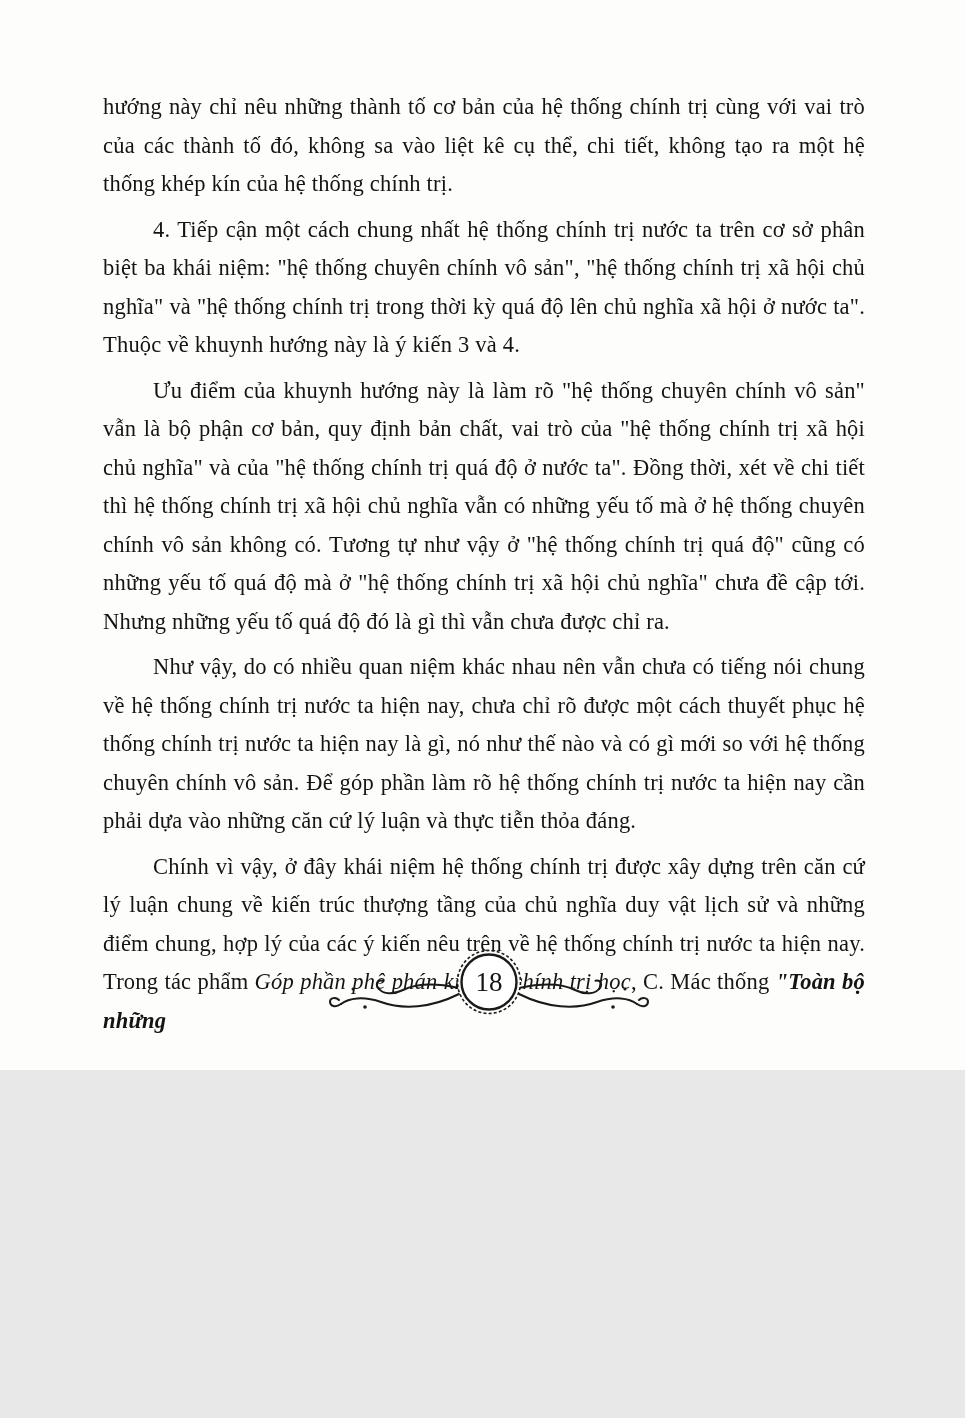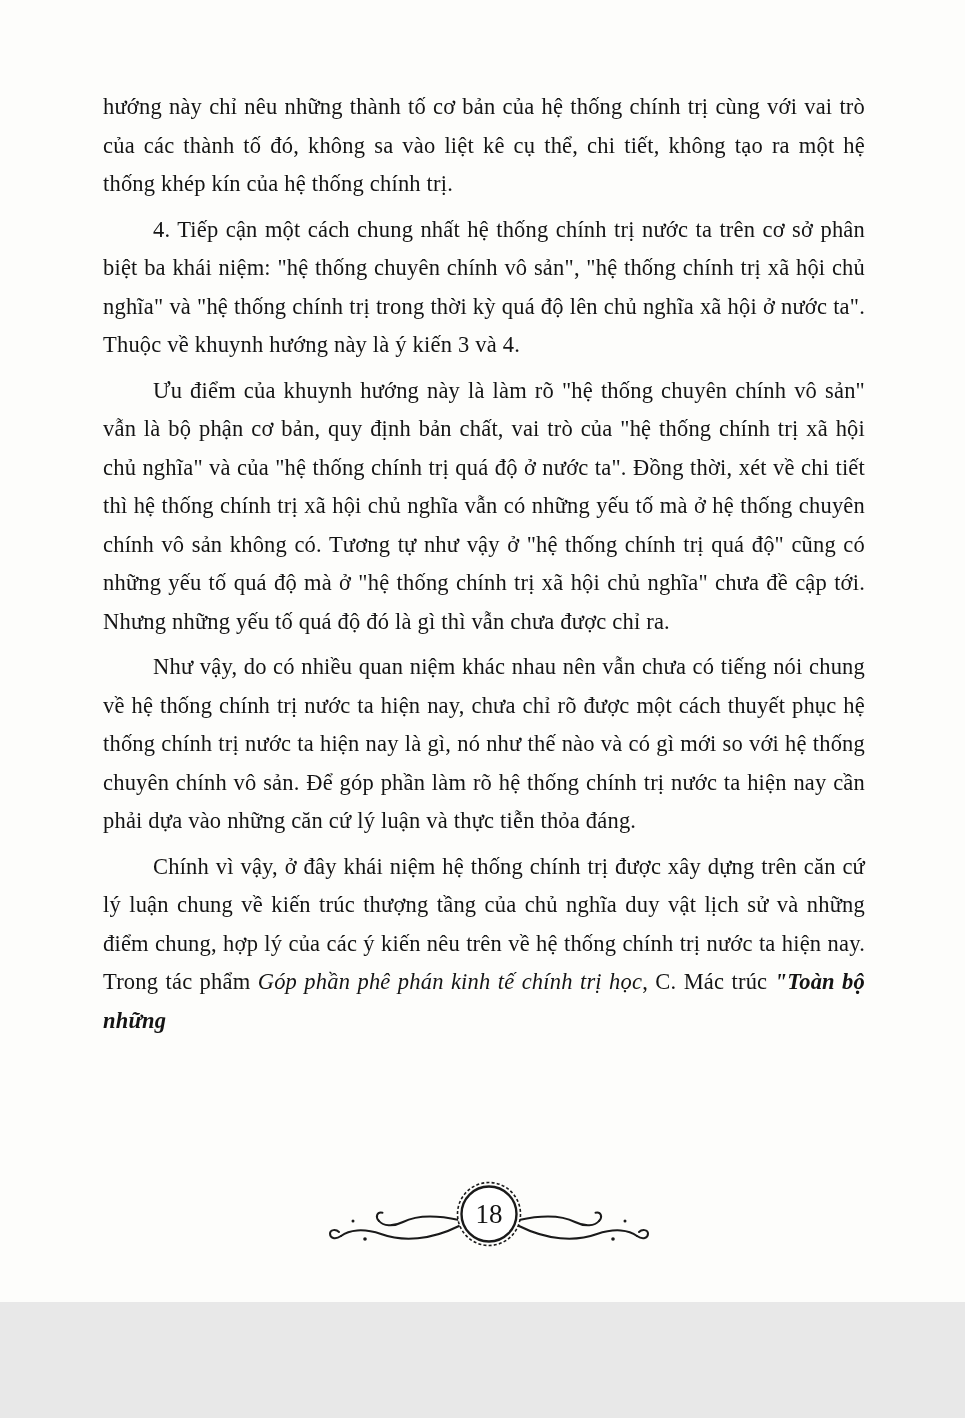--- a/index.html
+++ b/index.html
@@ -3,21 +3,21 @@
 <meta charset="utf-8">
 <style>
   html, body {
     margin: 0;
     padding: 0;
     background: #e8e8e8;
   }
   .page {
     position: relative;
     width: 965px;
-    height: 1302px;
+    height: 1070px;
     margin: 0 auto;
     background: #fdfdfb;
     font-family: "Liberation Serif", "DejaVu Serif", serif;
     color: #141414;
     overflow: hidden;
   }
   .text-block {
     position: absolute;
     left: 103px;
     top: 88px;
@@ -62,21 +62,21 @@
 </head>
 <body>
 
 <div class="page">
 
   <div class="text-block">
     <p class="para no-indent">hướng này chỉ nêu những thành tố cơ bản của hệ thống chính trị cùng với vai trò của các thành tố đó, không sa vào liệt kê cụ thể, chi tiết, không tạo ra một hệ thống khép kín của hệ thống chính trị.</p>
     <p class="para">4. Tiếp cận một cách chung nhất hệ thống chính trị nước ta trên cơ sở phân biệt ba khái niệm: "hệ thống chuyên chính vô sản", "hệ thống chính trị xã hội chủ nghĩa" và "hệ thống chính trị trong thời kỳ quá độ lên chủ nghĩa xã hội ở nước ta". Thuộc về khuynh hướng này là ý kiến 3 và 4.</p>
     <p class="para">Ưu điểm của khuynh hướng này là làm rõ "hệ thống chuyên chính vô sản" vẫn là bộ phận cơ bản, quy định bản chất, vai trò của "hệ thống chính trị xã hội chủ nghĩa" và của "hệ thống chính trị quá độ ở nước ta". Đồng thời, xét về chi tiết thì hệ thống chính trị xã hội chủ nghĩa vẫn có những yếu tố mà ở hệ thống chuyên chính vô sản không có. Tương tự như vậy ở "hệ thống chính trị quá độ" cũng có những yếu tố quá độ mà ở "hệ thống chính trị xã hội chủ nghĩa" chưa đề cập tới. Nhưng những yếu tố quá độ đó là gì thì vẫn chưa được chỉ ra.</p>
     <p class="para">Như vậy, do có nhiều quan niệm khác nhau nên vẫn chưa có tiếng nói chung về hệ thống chính trị nước ta hiện nay, chưa chỉ rõ được một cách thuyết phục hệ thống chính trị nước ta hiện nay là gì, nó như thế nào và có gì mới so với hệ thống chuyên chính vô sản. Để góp phần làm rõ hệ thống chính trị nước ta hiện nay cần phải dựa vào những căn cứ lý luận và thực tiễn thỏa đáng.</p>
-    <p class="para"><span>Chính vì vậy, ở đây khái niệm hệ thống chính trị được xây dựng trên căn cứ lý luận chung về kiến trúc thượng tầng của chủ nghĩa duy vật lịch sử và những điểm chung, hợp lý của các ý kiến nêu trên về hệ thống chính trị nước ta hiện nay. Trong tác phẩm </span><i>Góp phần phê phán kinh tế chính trị học</i><span>, C. Mác trúc </span><b><i>"Toàn bộ những</i></b></p>
+    <p class="para"><span>Chính vì vậy, ở đây khái niệm hệ thống chính trị được xây dựng trên căn cứ lý luận chung về kiến trúc thượng tầng của chủ nghĩa duy vật lịch sử và những điểm chung, hợp lý của các ý kiến nêu trên về hệ thống chính trị nước ta hiện nay. Trong tác phẩm </span><i>Góp phần phê phán kinh tế chính trị học</i><span>, C. Mác thống </span><b><i>"Toàn bộ những</i></b></p>
   </div>
 
   <div class="footer">
     <svg class="ornament-svg" width="340" height="84" viewBox="0 0 340 84">
 
       <g stroke="#1a1a1a" fill="none" stroke-width="2" stroke-linecap="round">
         <path d="M140,52 C112,66 84,68 62,60 C44,54 30,56 22,62"></path>
         <path d="M140,46 C112,40 96,42 84,48 C74,53 64,52 60,47"></path>
         <path d="M22,62 C16,66 11,64 11,59.5 C11,55.5 17,55 20,58"></path>
         <path d="M60,47 C56,43 58,37.5 63.5,38.8"></path>

